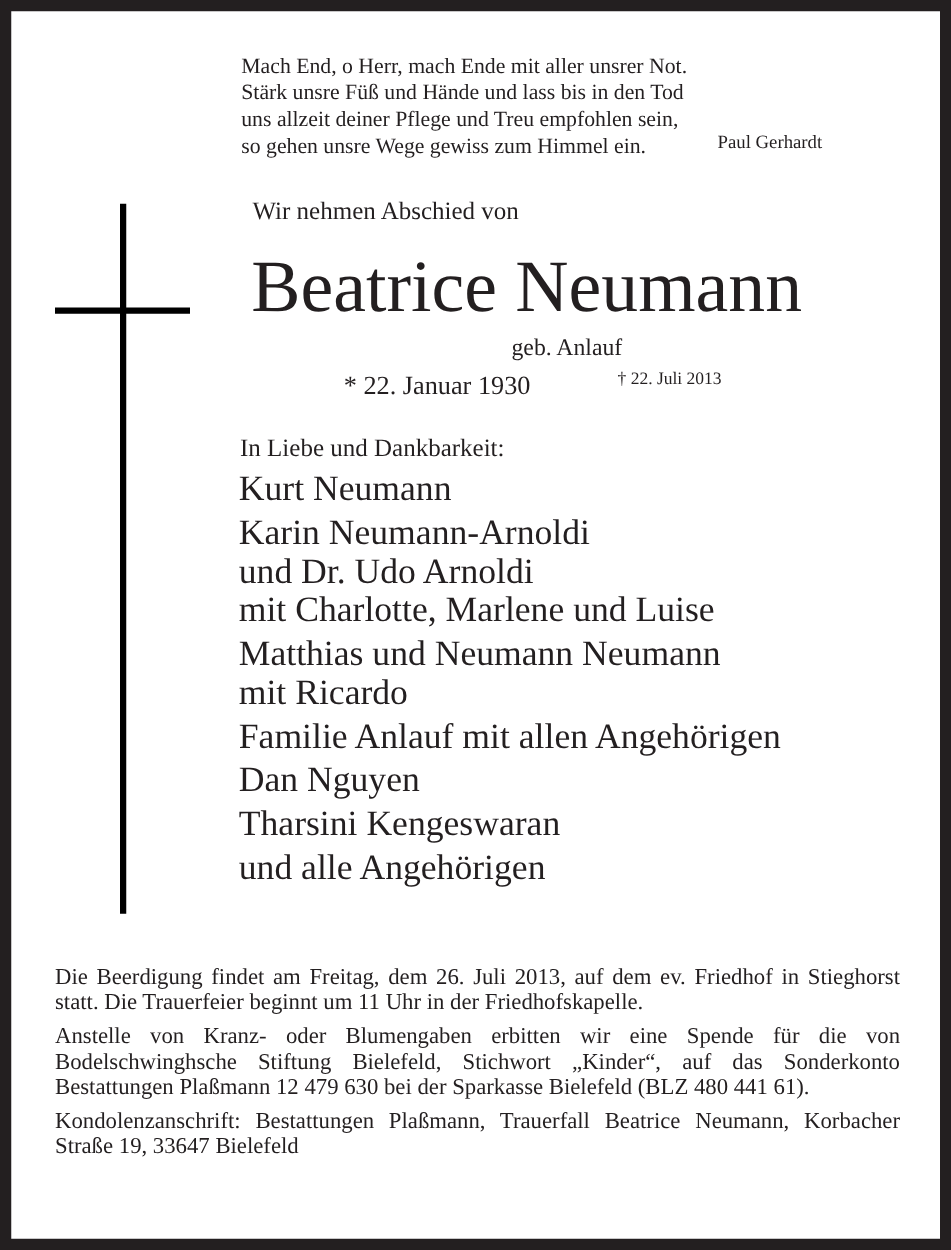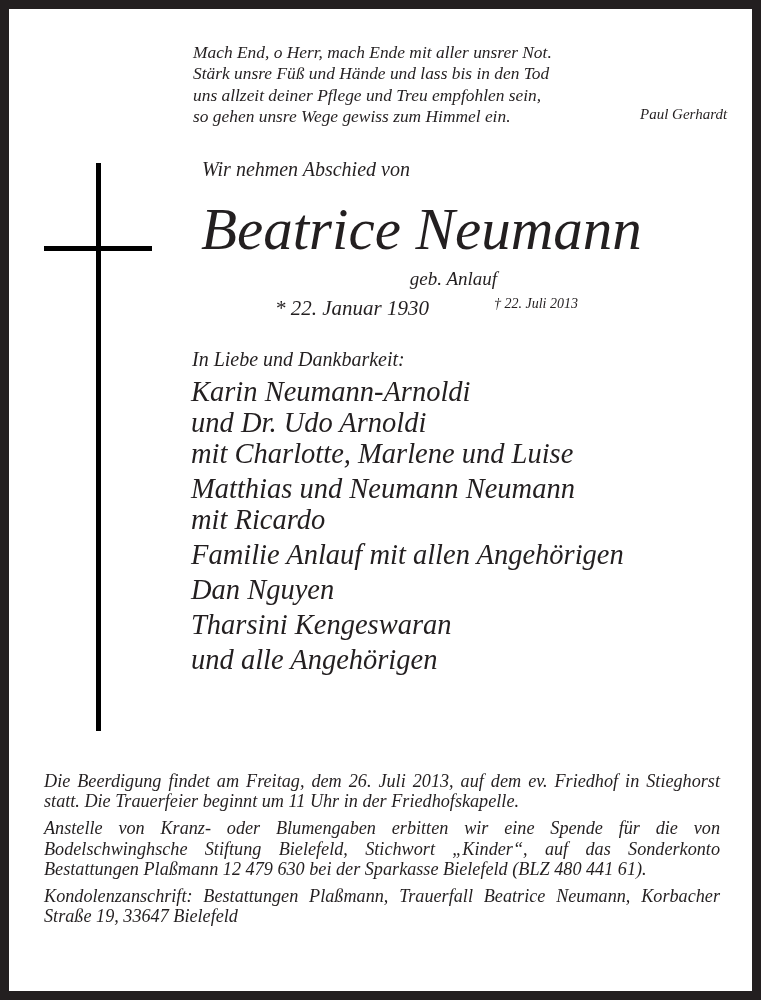--- a/index.html
+++ b/index.html
@@ -6,26 +6,26 @@
     body {
       width: 761px; height: 1000px; position: relative; overflow: hidden;
       background: #ffffff;
       font-family: "Liberation Serif", "DejaVu Serif", serif;
       color: #231f20;
     }
     .frame {
       position: absolute; left: 0; top: 0; width: 761px; height: 1000px;
       box-sizing: border-box; border: 9px solid #231f20; background: #fff;
     }
-    .it { font-style: italic; }
+    .it { }
     .abs { position: absolute; white-space: nowrap; }
 
     .poem { left: 193px; top: 42px; font-size: 17.4px; line-height: 21.4px; }
     .poem-line { display: block; }
-    .poem-author { left: 640px; top: 106px; font-size: 15px; }
+    .poem-author { left: 574px; top: 106px; font-size: 15px; }
 
     .intro { left: 202px; top: 158px; font-size: 20px; }
     .name { left: 201px; top: 194px; font-size: 59px; line-height: 70px; }
     .maiden { left: 0; width: 761px; text-align: center; top: 268px; font-size: 19px; padding-left: 146px; box-sizing: border-box; }
     .birth { left: 275px; top: 296px; font-size: 21px; }
     .death { left: 494px; top: 296px; font-size: 14px; text-align: center; }
 
     .dank { left: 192px; top: 348px; font-size: 20px; }
     .mourners { left: 191px; top: 376px; font-size: 28.5px; line-height: 31px; }
     .group { display: block; margin-bottom: 4px; }
@@ -58,20 +58,23 @@
 <div class="abs it intro">Wir nehmen Abschied von</div>
 <div class="abs it name">Beatrice Neumann</div>
 <div class="abs it maiden">geb. Anlauf</div>
 <div class="abs it birth">* 22. Januar 1930</div>
 <div class="abs it death">† 22. Juli 2013</div>
 
 <div class="abs it dank">In Liebe und Dankbarkeit:</div>
 
 <div class="abs it mourners">
   <div class="group">
+    <span>Kurt Neumann</span>
+  </div>
+  <div class="group">
     <span>Karin Neumann-Arnoldi</span>
     <span>und Dr. Udo Arnoldi</span>
     <span>mit Charlotte, Marlene und Luise</span>
   </div>
   <div class="group">
     <span>Matthias und Neumann Neumann</span>
     <span>mit Ricardo</span>
   </div>
   <div class="group">
     <span>Familie Anlauf mit allen Angehörigen</span>

